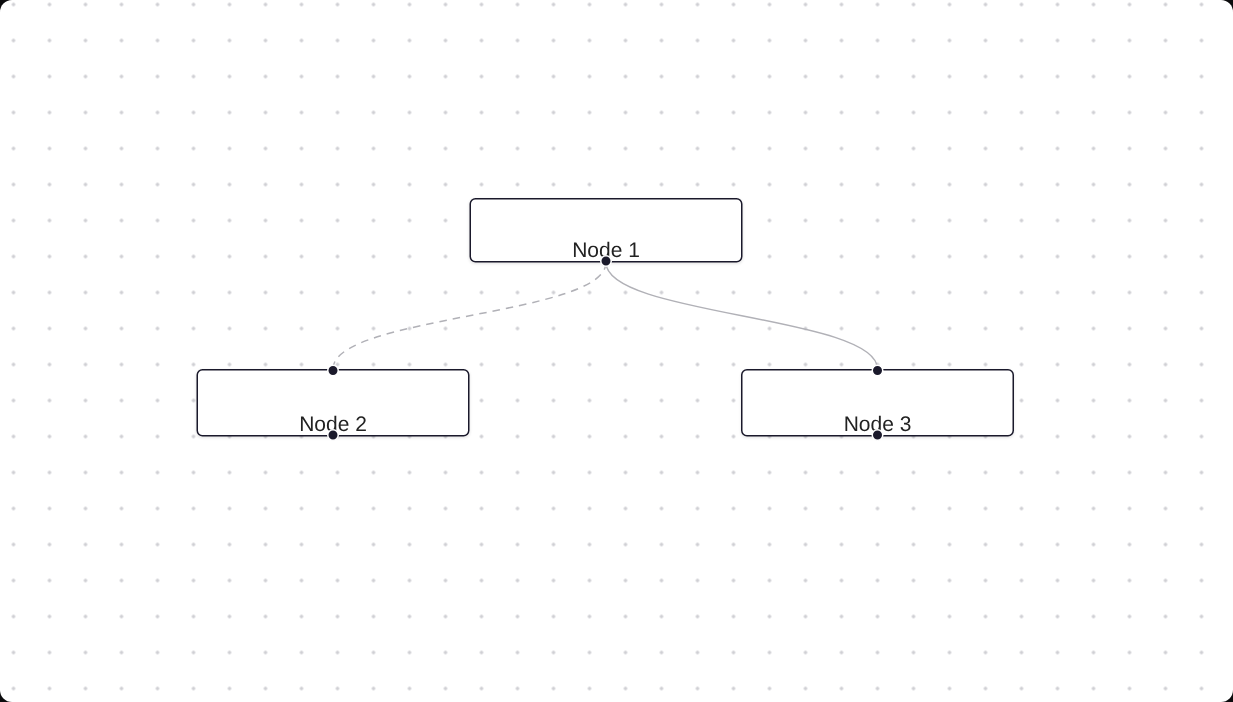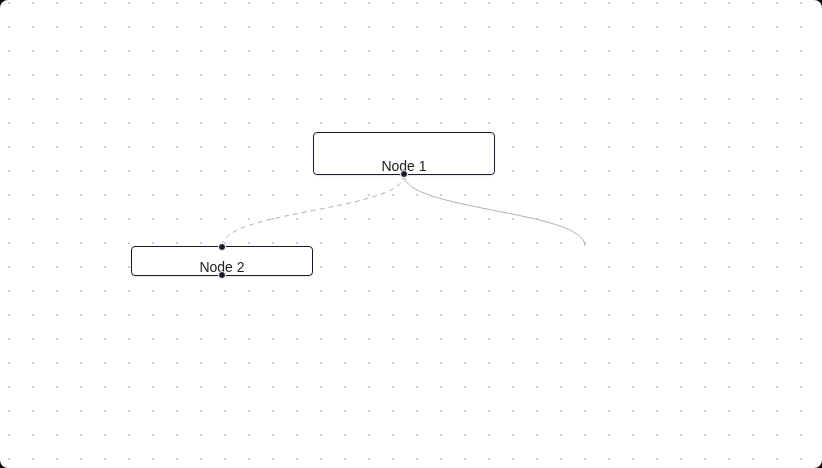--- a/index.html
+++ b/index.html
@@ -44,21 +44,21 @@
     border-radius: 4px;
     display: flex;
     align-items: flex-end;
     justify-content: center;
     font-size: 14px;
     color: #222222;
     box-shadow: 0 1px 2px rgba(0, 0, 0, 0.10);
     cursor: grab;
   }
   .node-1 { left: 313px; top: 132px; width: 182px; height: 43px; }
-  .node-2 { left: 131px; top: 246px; width: 182px; height: 30px; }
+  .node-2 { left: 131px; top: 246px; width: 182px; height: 45px; }
   .node-3 { left: 494px; top: 246px; width: 182px; height: 45px; }
   .handle {
     position: absolute;
     left: 50%;
     width: 6px;
     height: 6px;
     background: #1a192b;
     border: 1px solid #ffffff;
     border-radius: 50%;
     transform: translateX(-50%);
@@ -84,14 +84,19 @@
     <span class="node-label">Node 1</span>
     <span class="handle bottom"></span>
   </div>
 
   <div class="node node-2">
     <span class="node-label">Node 2</span>
     <span class="handle top"></span>
     <span class="handle bottom"></span>
   </div>
 
+  <div class="node node-3">
+    <span class="node-label">Node 3</span>
+    <span class="handle top"></span>
+    <span class="handle bottom"></span>
+  </div>
 
 </div>
 
 </body></html>

